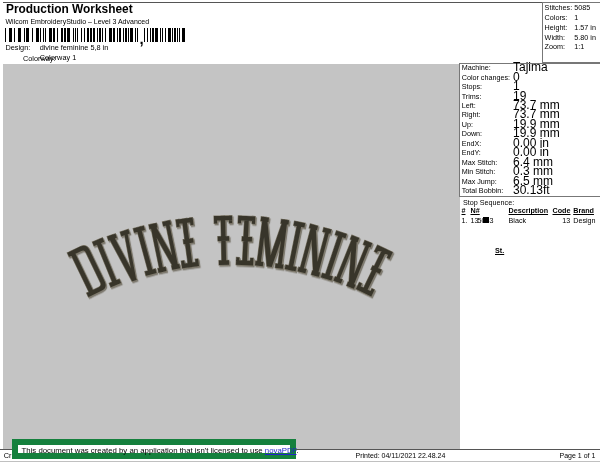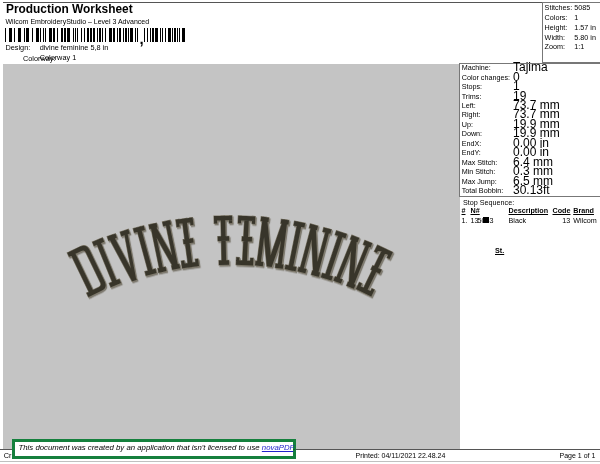--- a/index.html
+++ b/index.html
@@ -118,22 +118,22 @@
   <span style="position:absolute;left:91px;text-decoration:underline;">Code</span>
   <span style="position:absolute;left:111.7px;text-decoration:underline;">Brand</span>
 </div>
 <div class="abs" style="left:461.5px;top:215.6px;font-size:7.2px;">
   <span style="position:absolute;left:0;">1.</span>
   <span style="position:absolute;left:9px;">13</span>
   <span style="position:absolute;left:21.3px;top:1.0px;width:6.6px;height:6.6px;background:#000;"></span>
   <span style="position:absolute;left:16px;">5083</span>
   <span style="position:absolute;left:47px;">Black</span>
   <span style="position:absolute;left:100.8px;">13</span>
-  <span style="position:absolute;left:111.7px;">Wilcom</span>
+  <span style="position:absolute;left:111.7px;">Design</span>
 </div>
 
 <div class="abs" style="left:0;top:448.5px;width:600px;height:1px;background:#555;"></div>
 <div class="abs" style="left:3.8px;top:450.5px;font-size:7.3px;">Cr</div>
-<div class="abs" style="left:12.3px;top:439.3px;width:284px;height:20.2px;background:#fff;border:3px solid #15803d;font-size:7.8px;font-style:italic;">
+<div class="abs" style="left:12.3px;top:439.3px;width:284px;height:20.2px;background:#fff;border:6px solid #15803d;font-size:7.8px;">
   <div style="position:absolute;left:3.2px;top:1.0px;white-space:nowrap;">This document was created by an application that isn't licensed to use <span style="color:#2222cc;text-decoration:underline;">novaPDF</span>.</div>
 </div>
 <div class="abs" style="left:355.5px;top:451.5px;font-size:7px;">Printed: 04/11/2021 22.48.24</div>
 <div class="abs" style="left:559.5px;top:451.5px;font-size:7px;">Page 1 of 1</div>
 <div class="abs" style="left:0;top:461px;width:600px;height:1px;background:#c0c0c0;"></div>
 </body></html>

